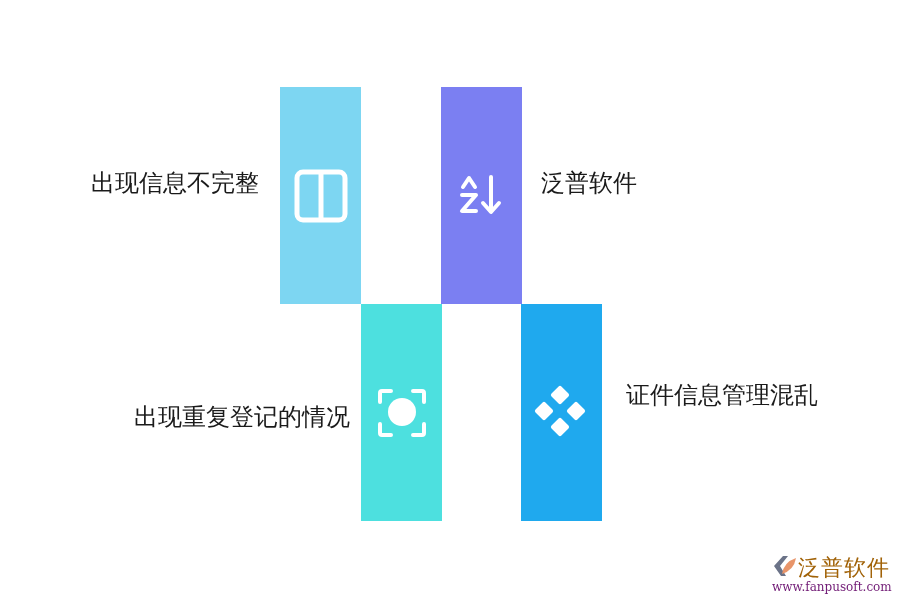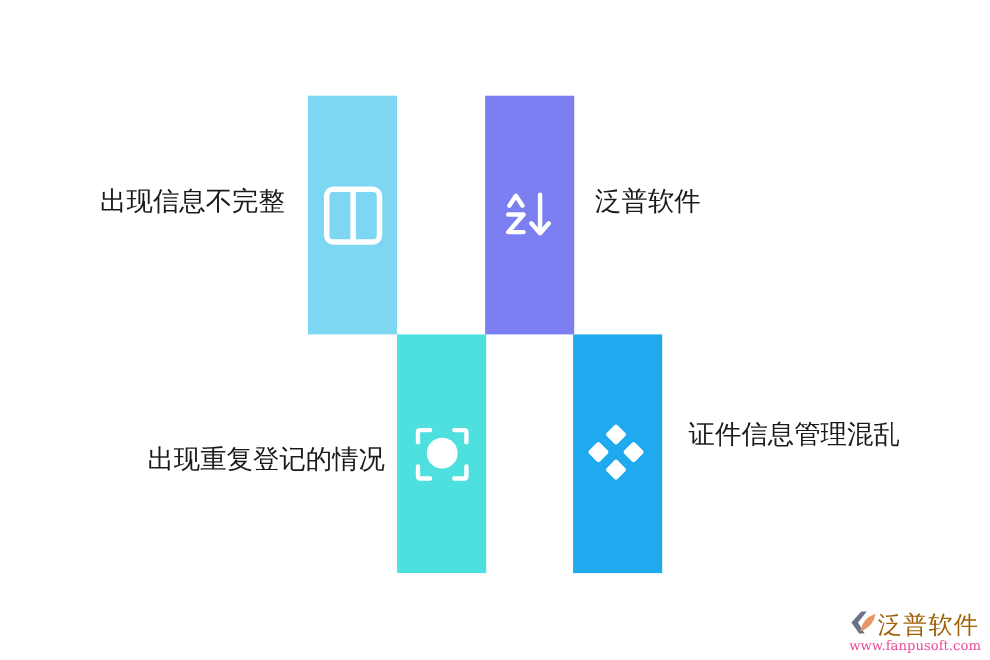--- a/index.html
+++ b/index.html
@@ -1,21 +1,21 @@
 <!DOCTYPE html>
 <html><head>
 <meta charset="utf-8">
 <style>
   html, body { margin:0; padding:0; background:#ffffff; }
   body { width:900px; height:600px; position:relative; overflow:hidden; font-family:"DejaVu Sans", sans-serif; }
   .block { position:absolute; width:81px; height:217px; display:flex; align-items:center; justify-content:center; }
   .label { position:absolute; font-size:24px; color:#1a1a1a; line-height:30px; }
   .logo { position:absolute; left:770px; top:553px; width:125px; height:45px; }
   .logo-name { position:absolute; left:28px; top:0px; font-size:22px; color:#a16207; letter-spacing:1px; white-space:nowrap; }
-  .logo-url { position:absolute; left:2px; top:27px; font-size:12px; color:#ec4899; font-family:"DejaVu Serif", serif; white-space:nowrap; }
+  .logo-url { position:absolute; left:2px; top:27px; font-size:12px; color:#701a75; font-family:"DejaVu Serif", serif; white-space:nowrap; }
 </style>
 </head>
 <body>
 
 <div class="block" style="left:280px; top:87px; background:#7DD6F2;">
   <svg width="56" height="56" viewBox="0 0 56 56">
     <rect x="4" y="4" width="48" height="48" rx="6" fill="none" stroke="#fff" stroke-width="5"></rect>
     <line x1="28" y1="4" x2="28" y2="52" stroke="#fff" stroke-width="5"></line>
   </svg>
 </div>

